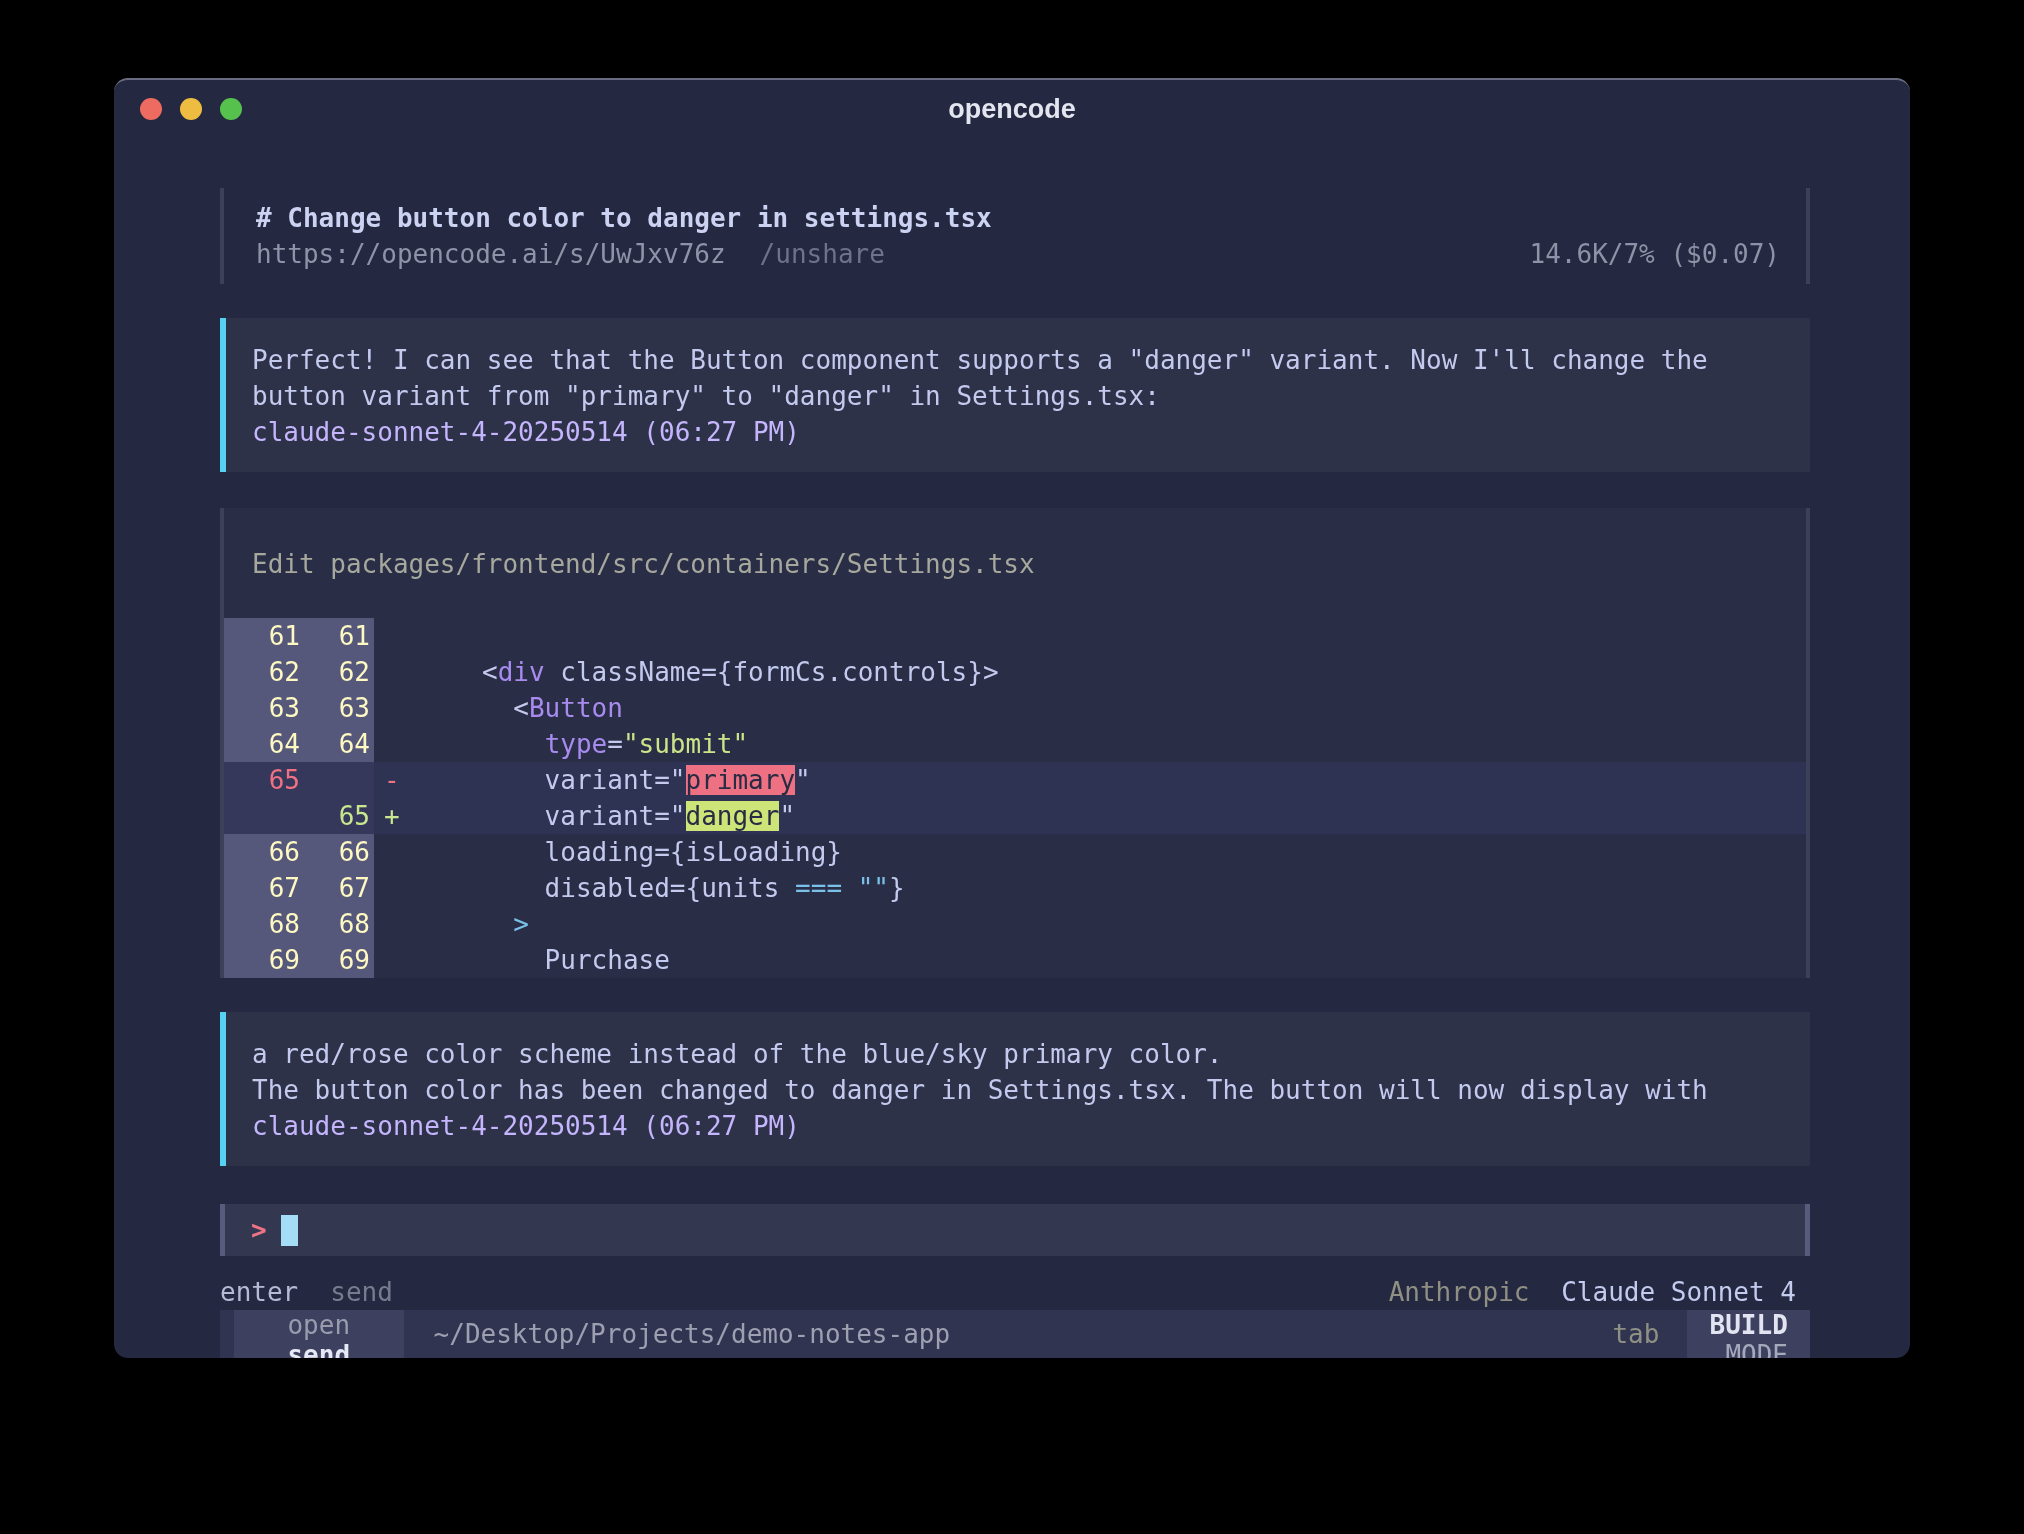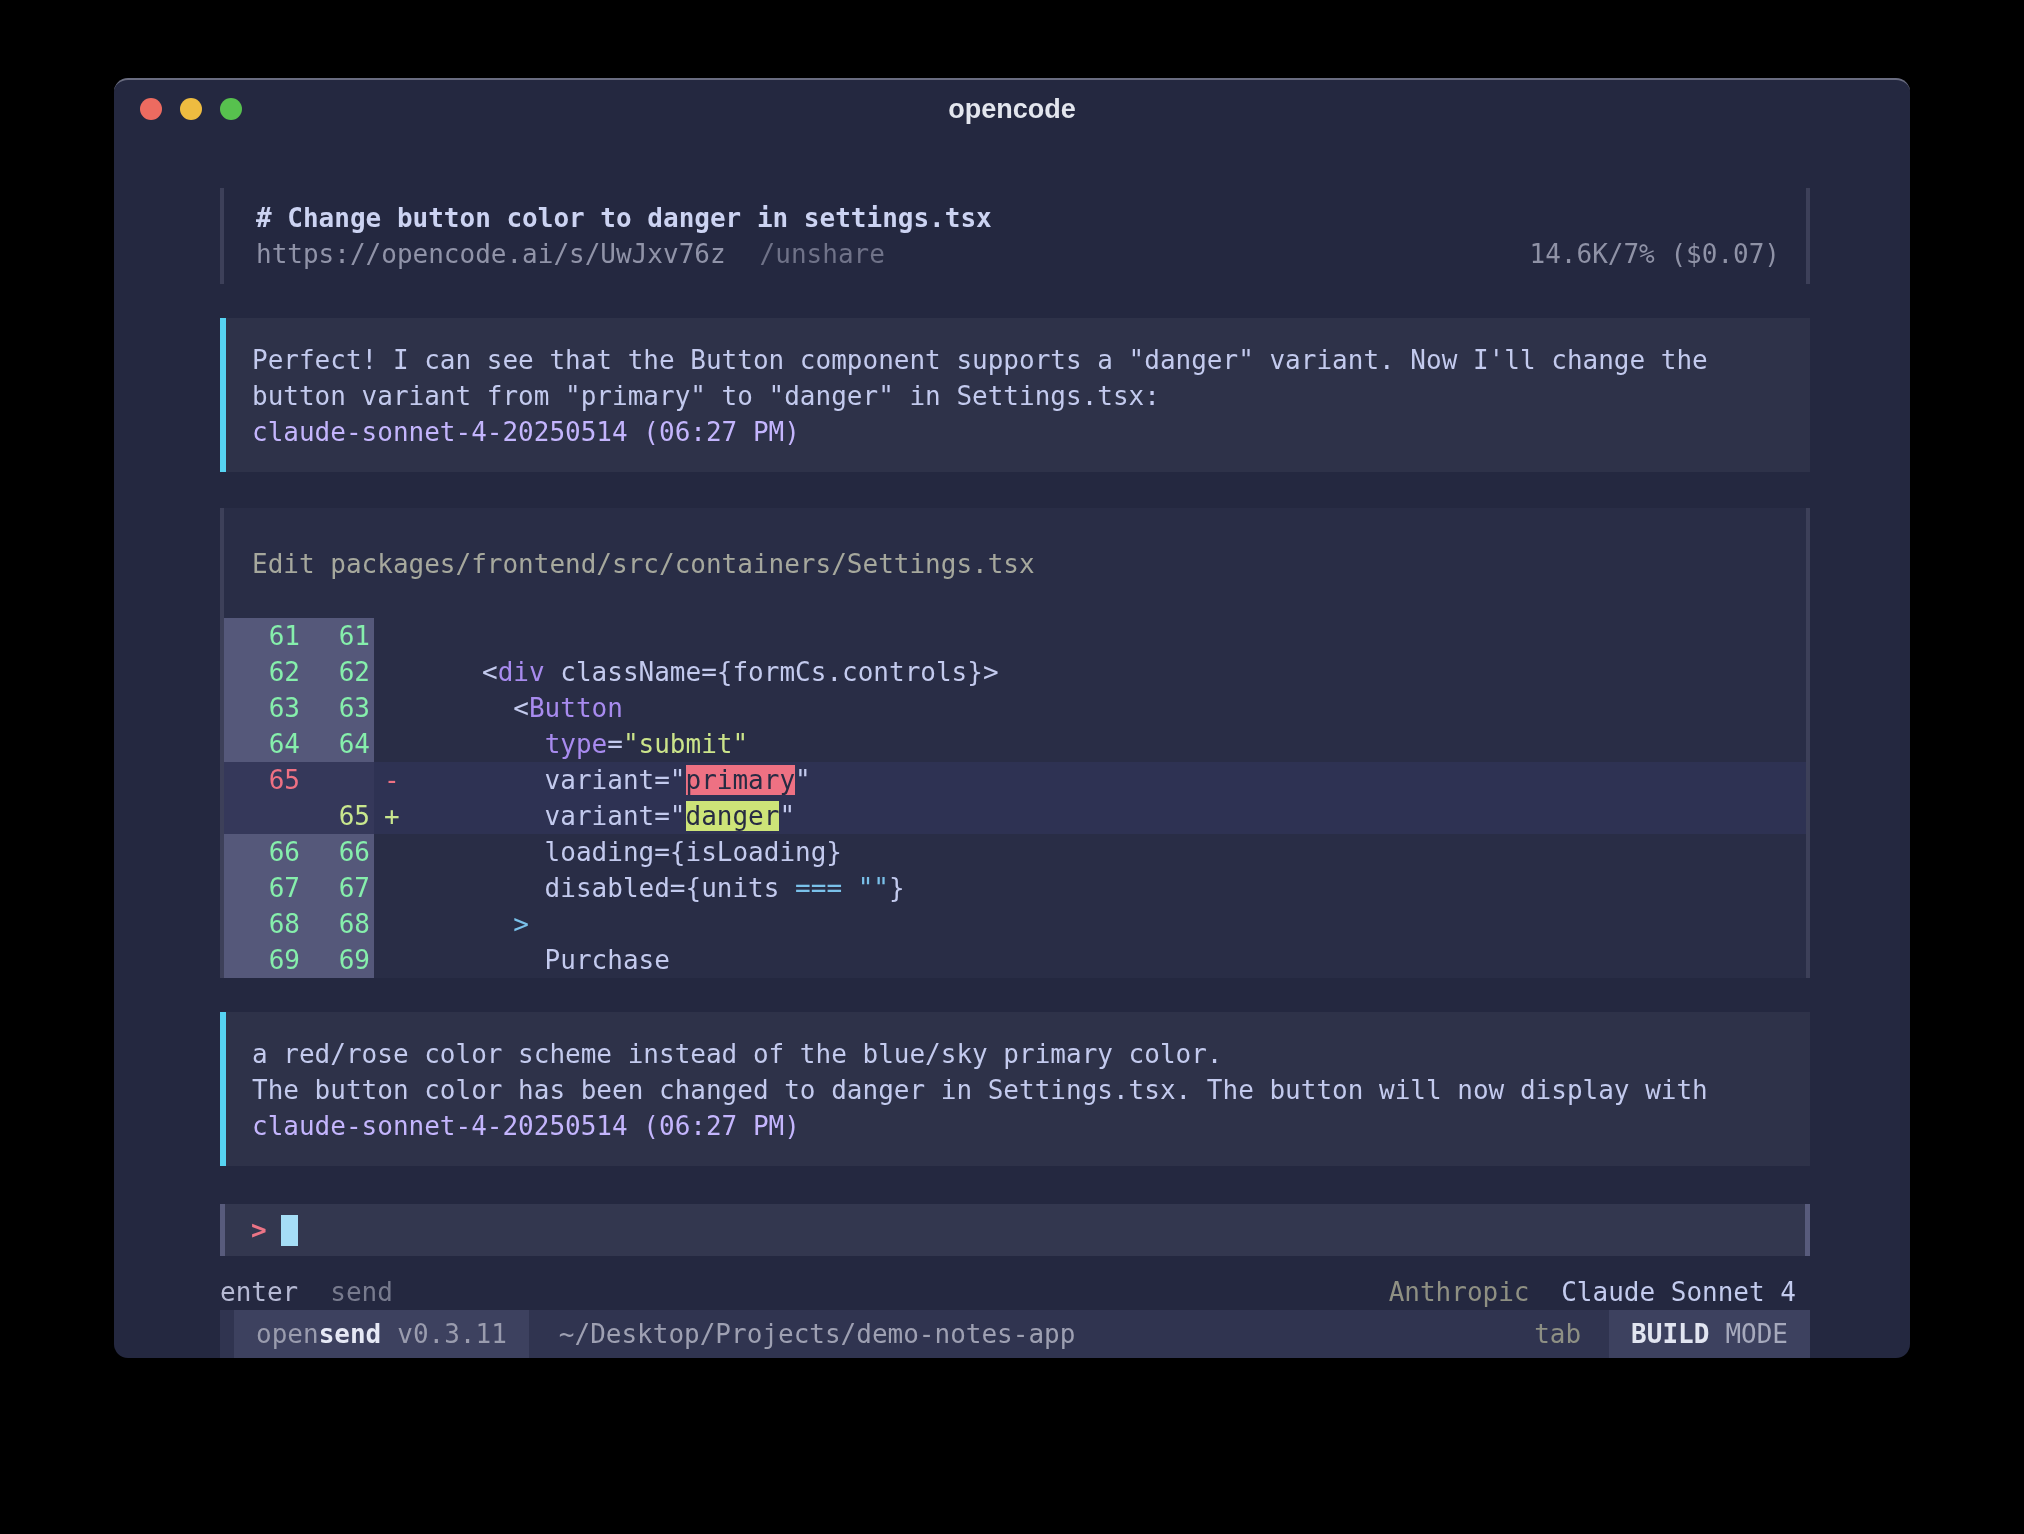--- a/index.html
+++ b/index.html
@@ -47,21 +47,21 @@
   .msg .meta { color:#c4b5fd; }
 
   
   .edit-block {
     margin-top:36px; background:#292d46;
     border-left:4px solid #3d4059; border-right:4px solid #3d4059;
   }
   .edit-header { padding:38px 0 36px 28px; color:#a6a89d; line-height:36px; }
   .drow { display:flex; height:36px; line-height:36px; white-space:pre; }
   .drow .gutter { flex:none; width:150px; display:flex; }
-  .drow .num { display:inline-block; text-align:right; color:#86efac; }
+  .drow .num { display:inline-block; text-align:right; color:#fef9c3; }
   .drow .num.old { width:76px; }
   .drow .num.new { width:70px; }
   .drow.ctx .gutter { background:#55587a; }
   .drow.del, .drow.add { background:#2e3253; }
   .drow.del .gutter, .drow.add .gutter { background:#35385a; }
   .drow .num.red { color:#ef7183; }
   .drow .num.green { color:#c9e78e; }
   .drow .marker { flex:none; width:38px; padding-left:10px; }
   .drow .marker.m-del { color:#ef7183; }
   .drow .marker.m-add { color:#c9e78e; }
@@ -89,21 +89,21 @@
   .model-info { margin-left:auto; }
   .model-provider { color:#8f9083; }
   .model-name { color:#c3cbee; margin-left:16px; }
 
   
   .statusbar {
     margin-top:auto; height:48px; background:#303450; flex:none;
     display:flex; align-items:stretch; overflow:hidden;
   }
   .sb-chip {
-    background:#3d415f; display:flex; align-items:center; padding:0 22px;
+    background:#3d415f; display:flex; align-items:center; padding:0 22px;flex-direction:column;
   }
   .sb-chip.left { margin-left:14px; }
   .sb-open { color:#9a9cae; }
   .sb-code { color:#e6e9f5; font-weight:bold; }
   .sb-version { color:#9a9cae; margin-left:16px; }
   .sb-path { color:#9ea0b2; display:flex; align-items:center; margin-left:30px; }
   .sb-tab { margin-left:auto; color:#8e9084; display:flex; align-items:center; padding:0 28px; }
   .sb-build { color:#e2e5f1; font-weight:bold; }
   .sb-mode { color:#a6a9bc; margin-left:16px; }
 </style>

